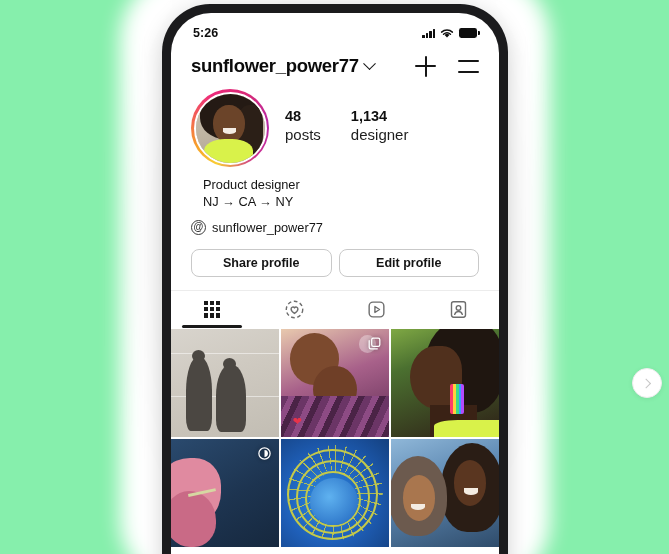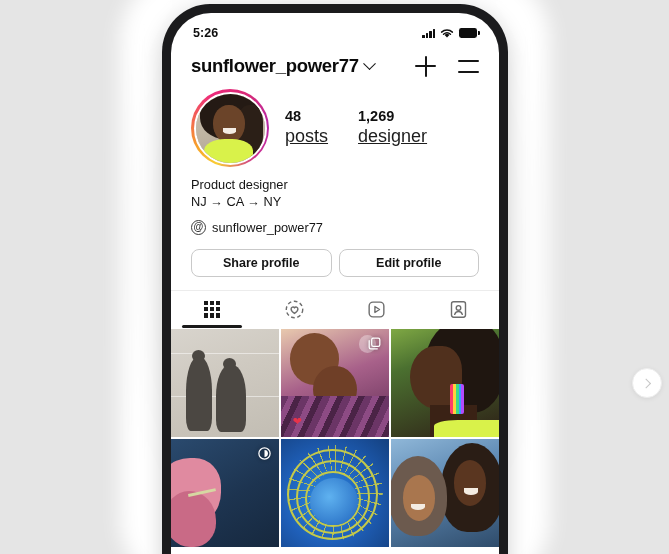--- a/index.html
+++ b/index.html
@@ -7,21 +7,21 @@
     width: 669px; height: 554px;
     overflow: hidden;
     background: #ffffff;
     font-family: "Liberation Sans", sans-serif;
   }
 
   #stage {
     position: relative;
     width: 669px;
     height: 554px;
-    background: #e5e5e5;
+    background: #86efac;
     overflow: hidden;
     padding-left: 28px;
   }
 
   
   .halo {
     position: absolute;
     left: 120px; top: -30px;
     width: 430px; height: 620px;
     border-radius: 70px;
@@ -180,25 +180,25 @@
 
   .profile-meta { flex: 1; padding-top: 6px; min-width: 0; }
   .name-line { display: flex; align-items: baseline; gap: 7px; }
   .display-name {
     font-size: 13.5px; font-weight: bold; color: #101010; letter-spacing: -0.1px;
   }
   .pronouns { font-size: 13px; color: #9a9a9a; }
   .stats { display: flex; gap: 30px; margin-top: 12px; }
   .stat { display: flex; flex-direction: column; align-items: flex-start; }
   .stat-value { font-size: 14.5px; font-weight: bold; color: #101010; line-height: 1.25; }
-  .stat-label { font-size: 18px; color: #1d1d1d; line-height: 1.3; text-decoration: underline; }
+  .stat-label { font-size: 15px; color: #1d1d1d; line-height: 1.3; }
 
   
   .bio { padding: 10px 20px 0 20px; }
-  .bio-line { font-size: 12.8px; color: #141414; line-height: 1.32; }
+  .bio-line { font-size: 12.8px; color: #141414; line-height: 1.32; margin-left: 12px; }
   .threads-row { display: flex; align-items: center; gap: 6px; margin-top: 9px; }
   .threads-badge {
     width: 15px; height: 15px; border-radius: 50%;
     border: 1.4px solid #3a3a3a;
     display: flex; align-items: center; justify-content: center;
     font-size: 10px; font-weight: bold; color: #3a3a3a; line-height: 1;
   }
   .threads-handle { font-size: 12.8px; color: #141414; }
 
   
@@ -405,21 +405,21 @@
           </div>
         </div>
 
         <div class="profile-meta">
           <div class="stats">
             <div class="stat">
               <span class="stat-value">48</span>
               <span class="stat-label">posts</span>
             </div>
             <div class="stat">
-              <span class="stat-value">1,269</span>
+              <span class="stat-value">1,134</span>
               <span class="stat-label">designer</span>
             </div>
           </div>
         </div>
       </div>
 
       <div class="bio">
         <div class="bio-line">Product designer</div>
         <div class="bio-line">NJ → CA → NY</div>
         <div class="threads-row">

